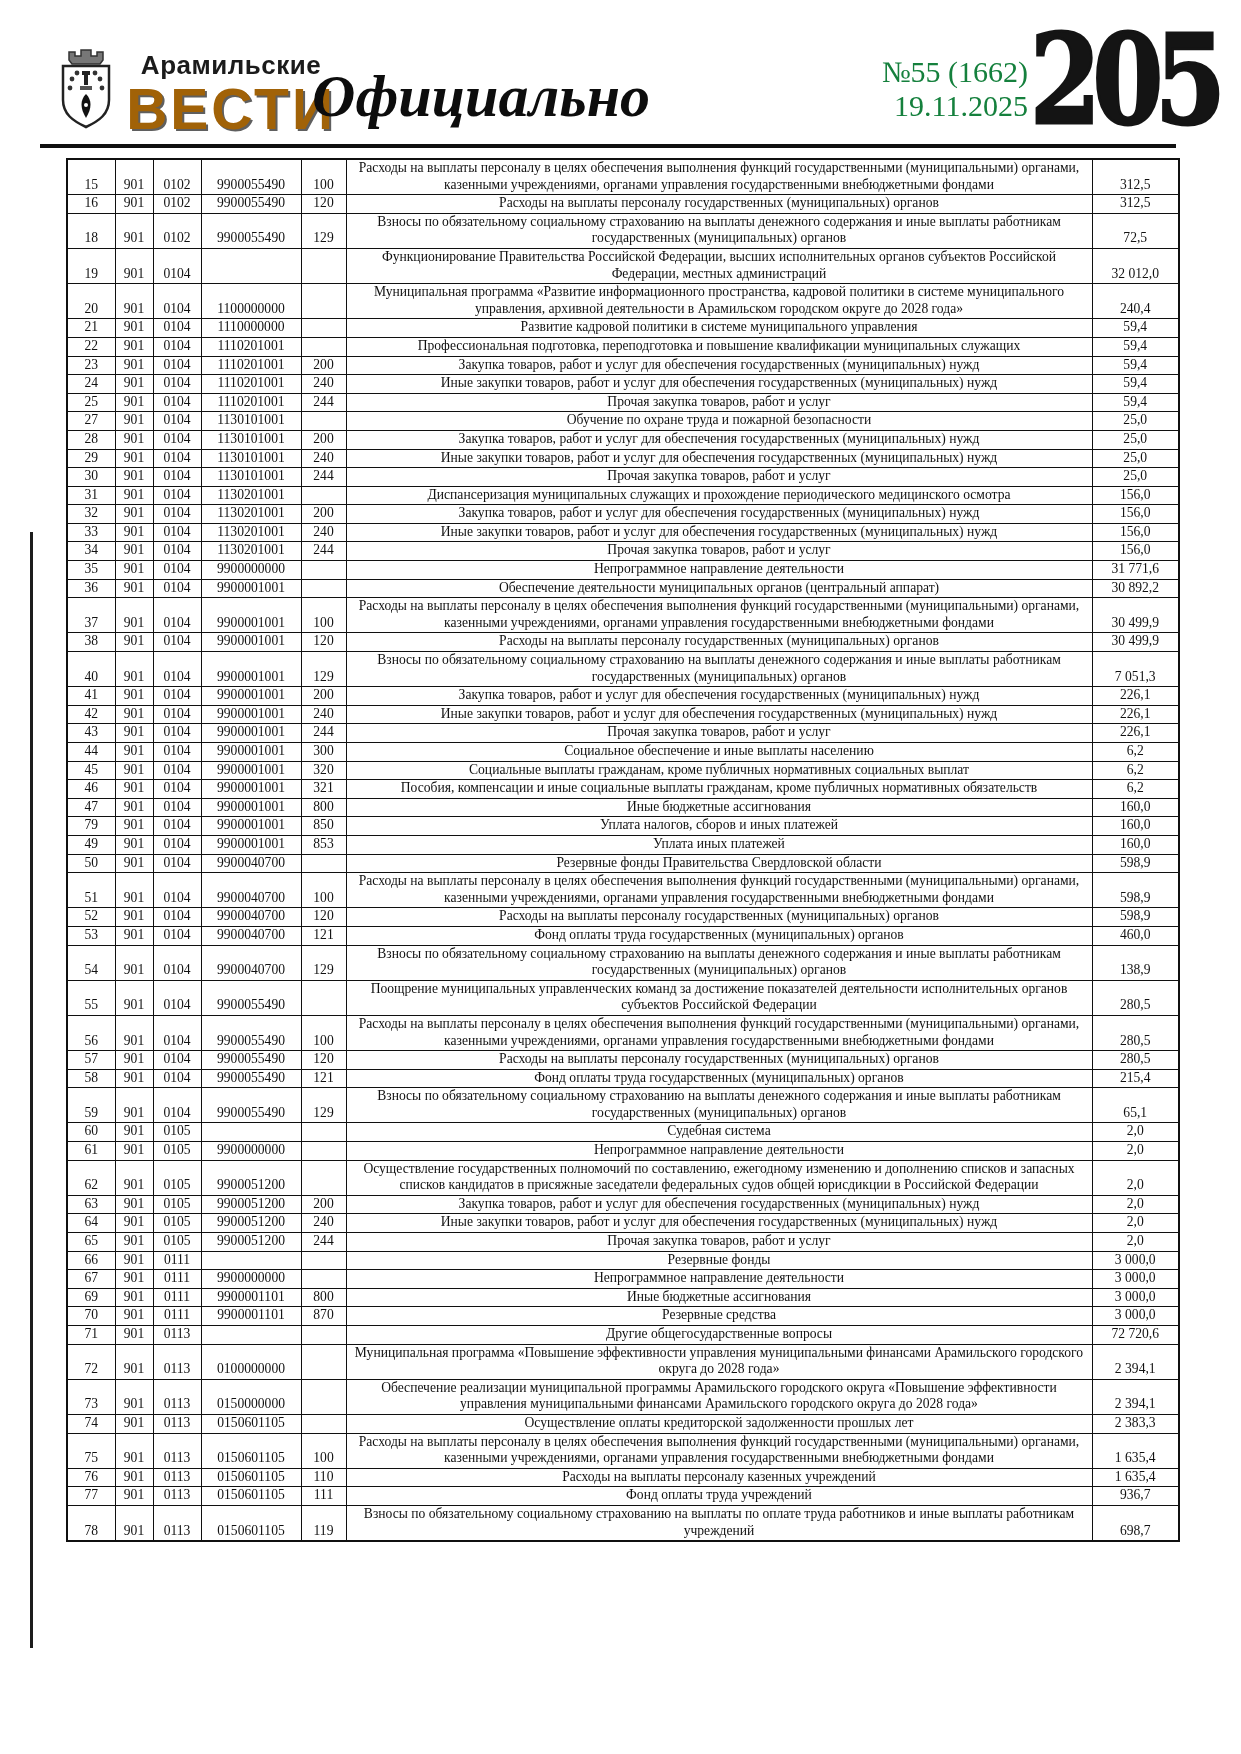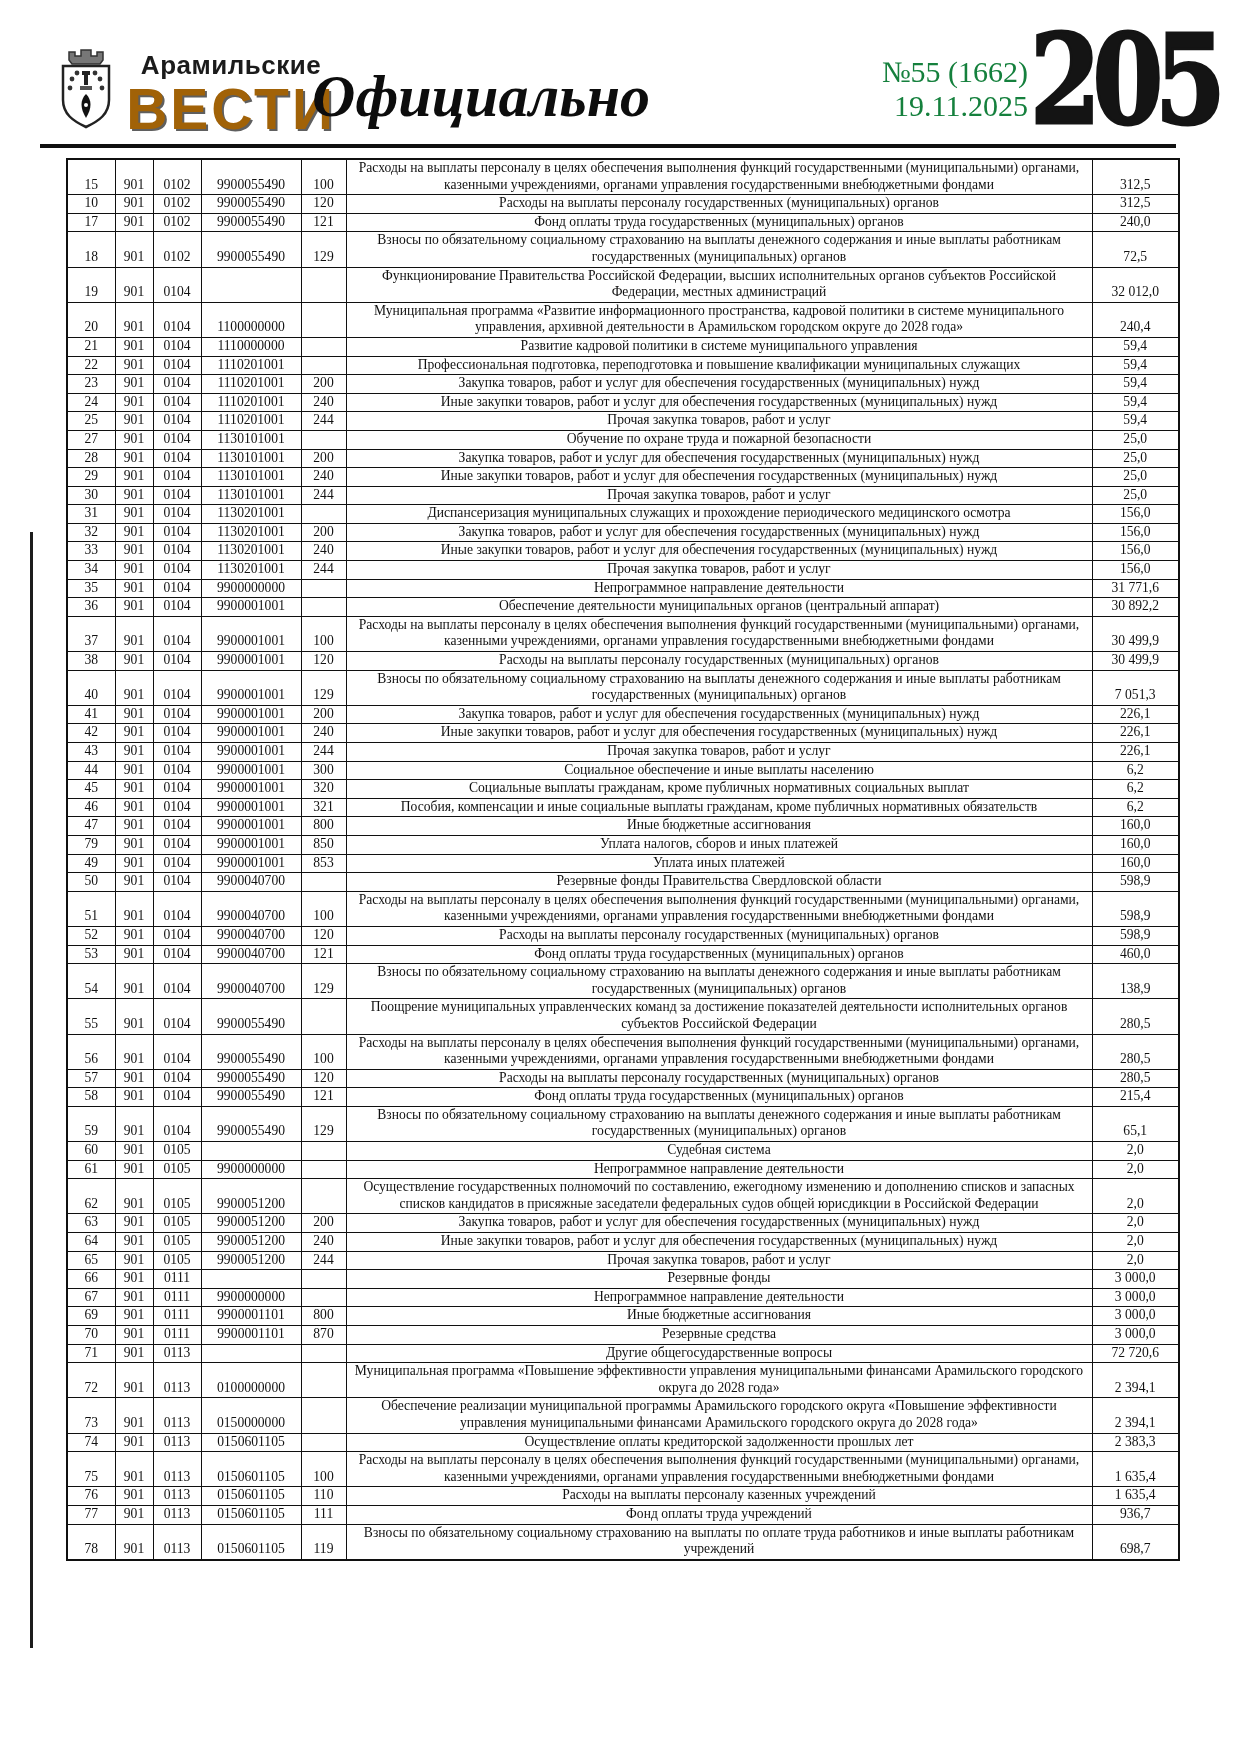--- a/index.html
+++ b/index.html
@@ -120,36 +120,27 @@
       <tr>
         <td class="c-num">15</td>
         <td class="c-grbs">901</td>
         <td class="c-sec">0102</td>
         <td class="c-art">9900055490</td>
         <td class="c-type">100</td>
         <td class="c-desc">Расходы на выплаты персоналу в целях обеспечения выполнения функций государственными (муниципальными) органами, казенными учреждениями, органами управления государственными внебюджетными фондами</td>
         <td class="c-val">312,5</td>
       </tr>
       <tr>
-        <td class="c-num">10</td>
+        <td class="c-num">16</td>
         <td class="c-grbs">901</td>
         <td class="c-sec">0102</td>
         <td class="c-art">9900055490</td>
         <td class="c-type">120</td>
         <td class="c-desc">Расходы на выплаты персоналу государственных (муниципальных) органов</td>
         <td class="c-val">312,5</td>
-      </tr>
-      <tr>
-        <td class="c-num">17</td>
-        <td class="c-grbs">901</td>
-        <td class="c-sec">0102</td>
-        <td class="c-art">9900055490</td>
-        <td class="c-type">121</td>
-        <td class="c-desc">Фонд оплаты труда государственных (муниципальных) органов</td>
-        <td class="c-val">240,0</td>
       </tr>
       <tr>
         <td class="c-num">18</td>
         <td class="c-grbs">901</td>
         <td class="c-sec">0102</td>
         <td class="c-art">9900055490</td>
         <td class="c-type">129</td>
         <td class="c-desc">Взносы по обязательному социальному страхованию на выплаты денежного содержания и иные выплаты работникам государственных (муниципальных) органов</td>
         <td class="c-val">72,5</td>
       </tr>

